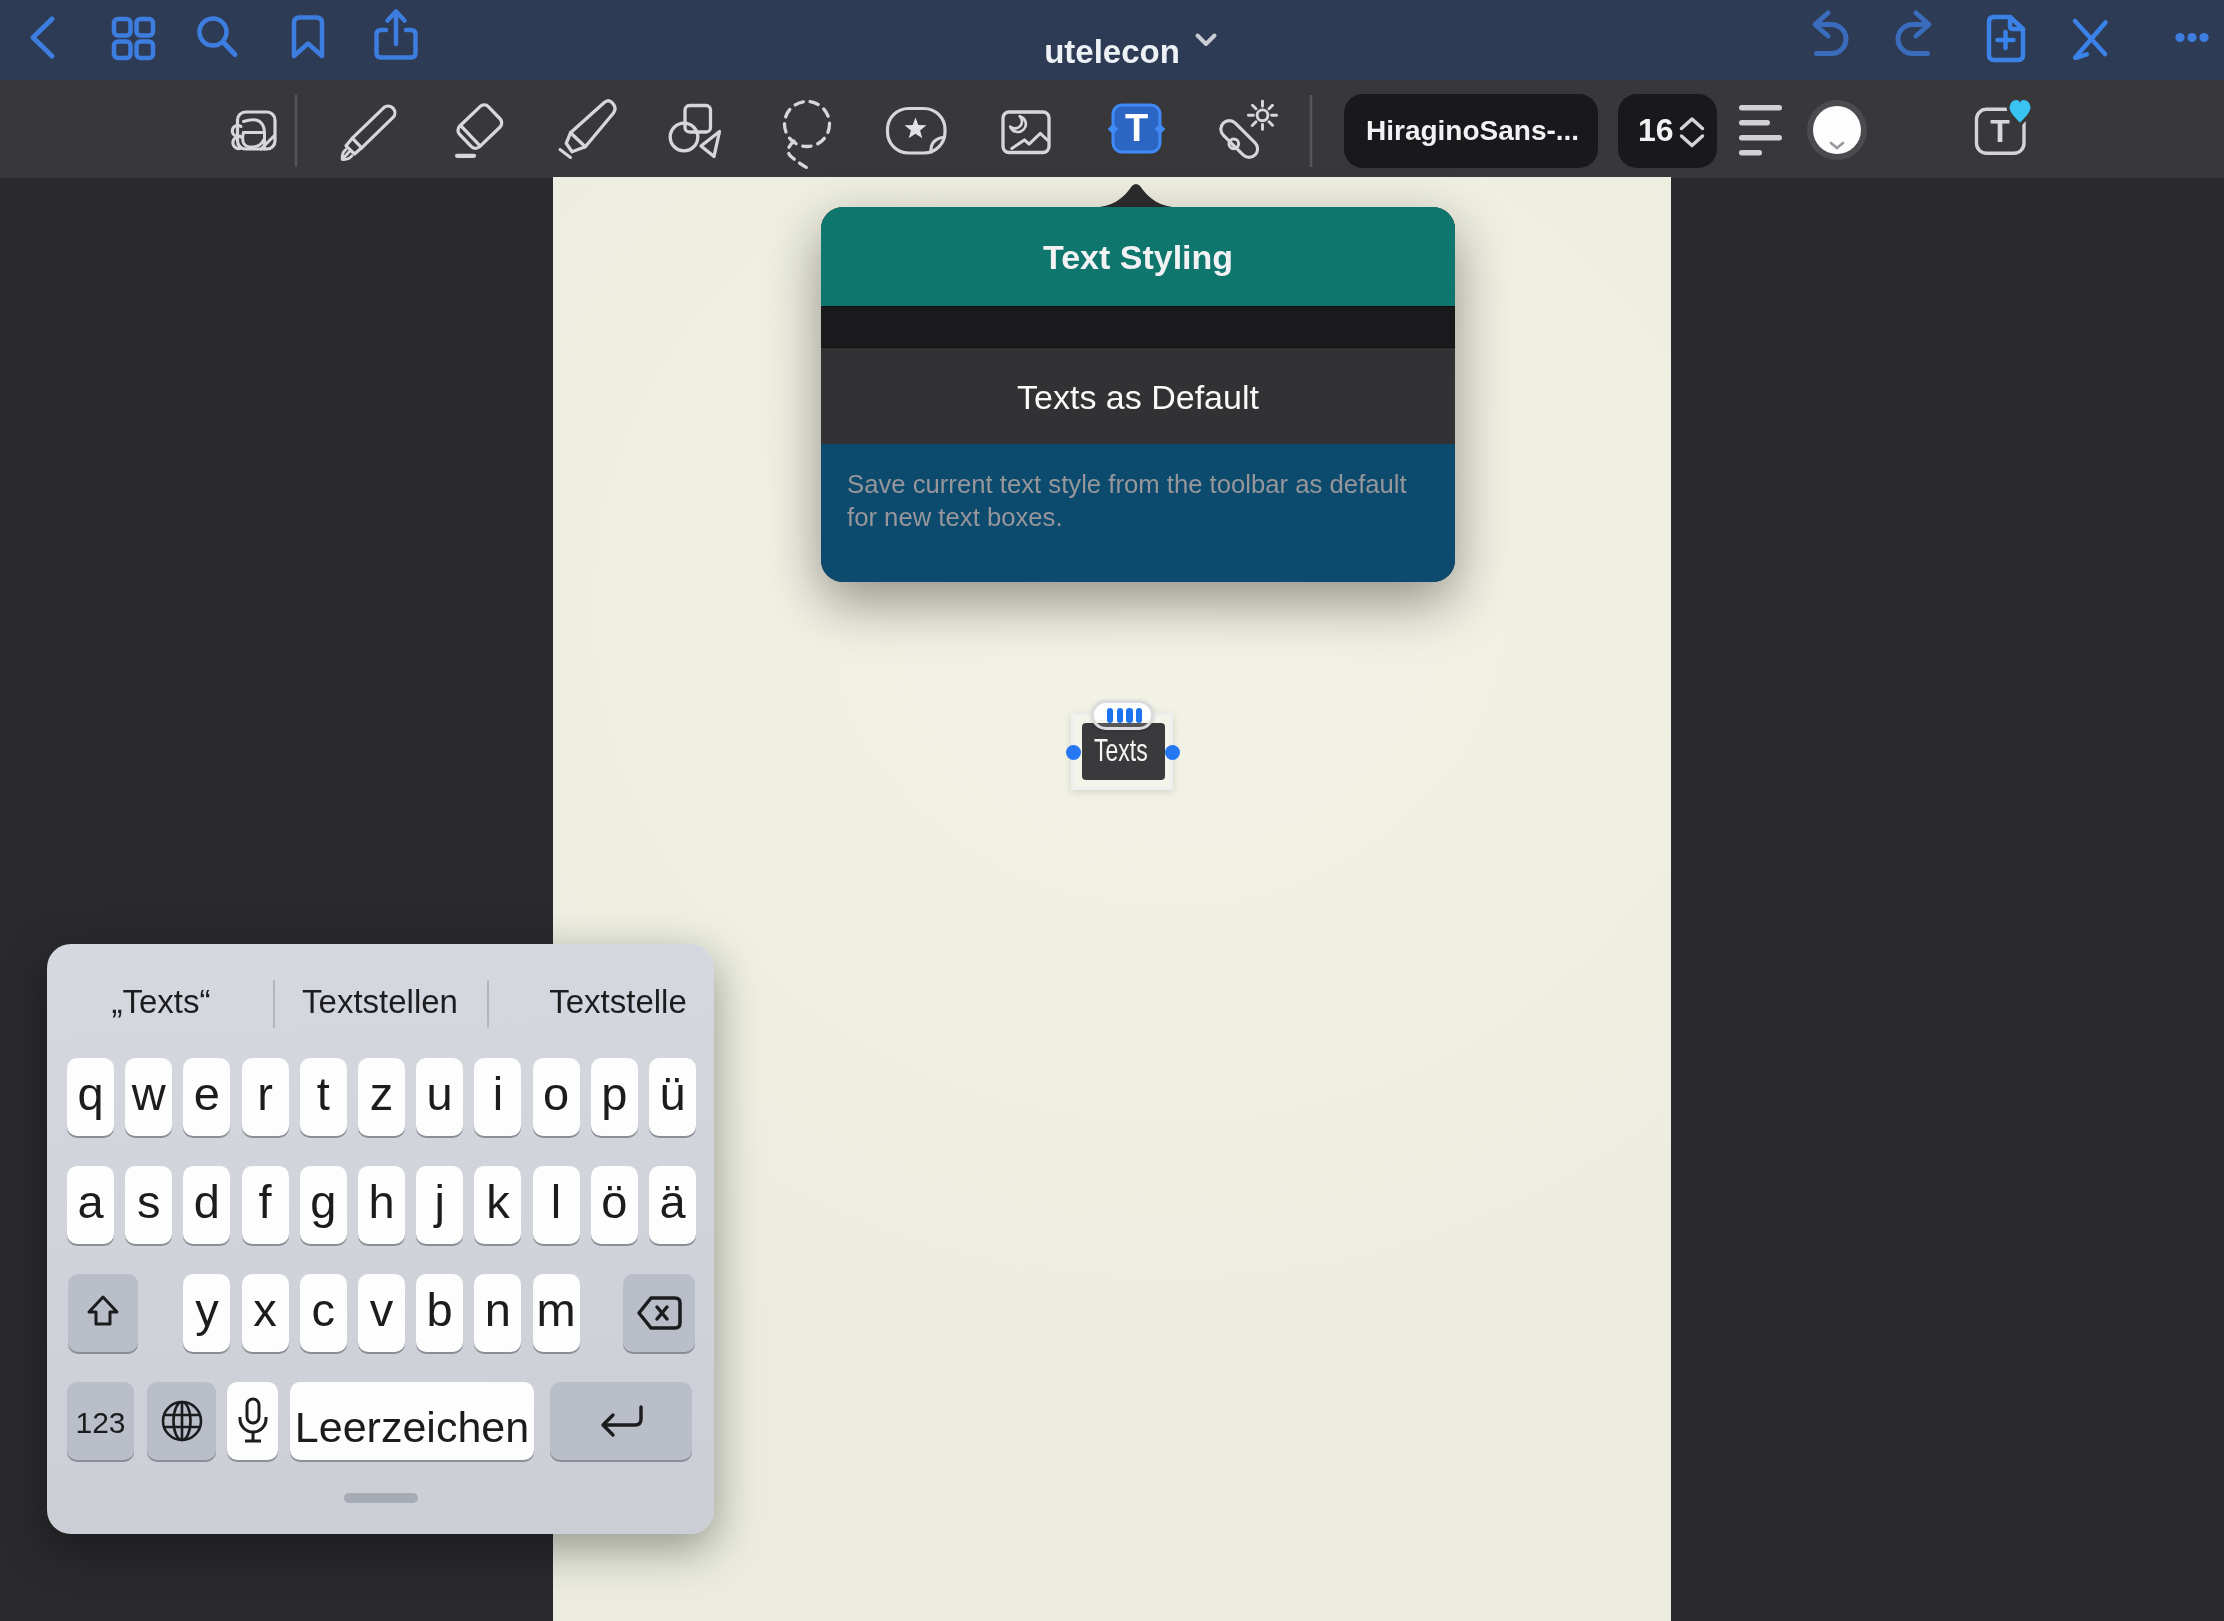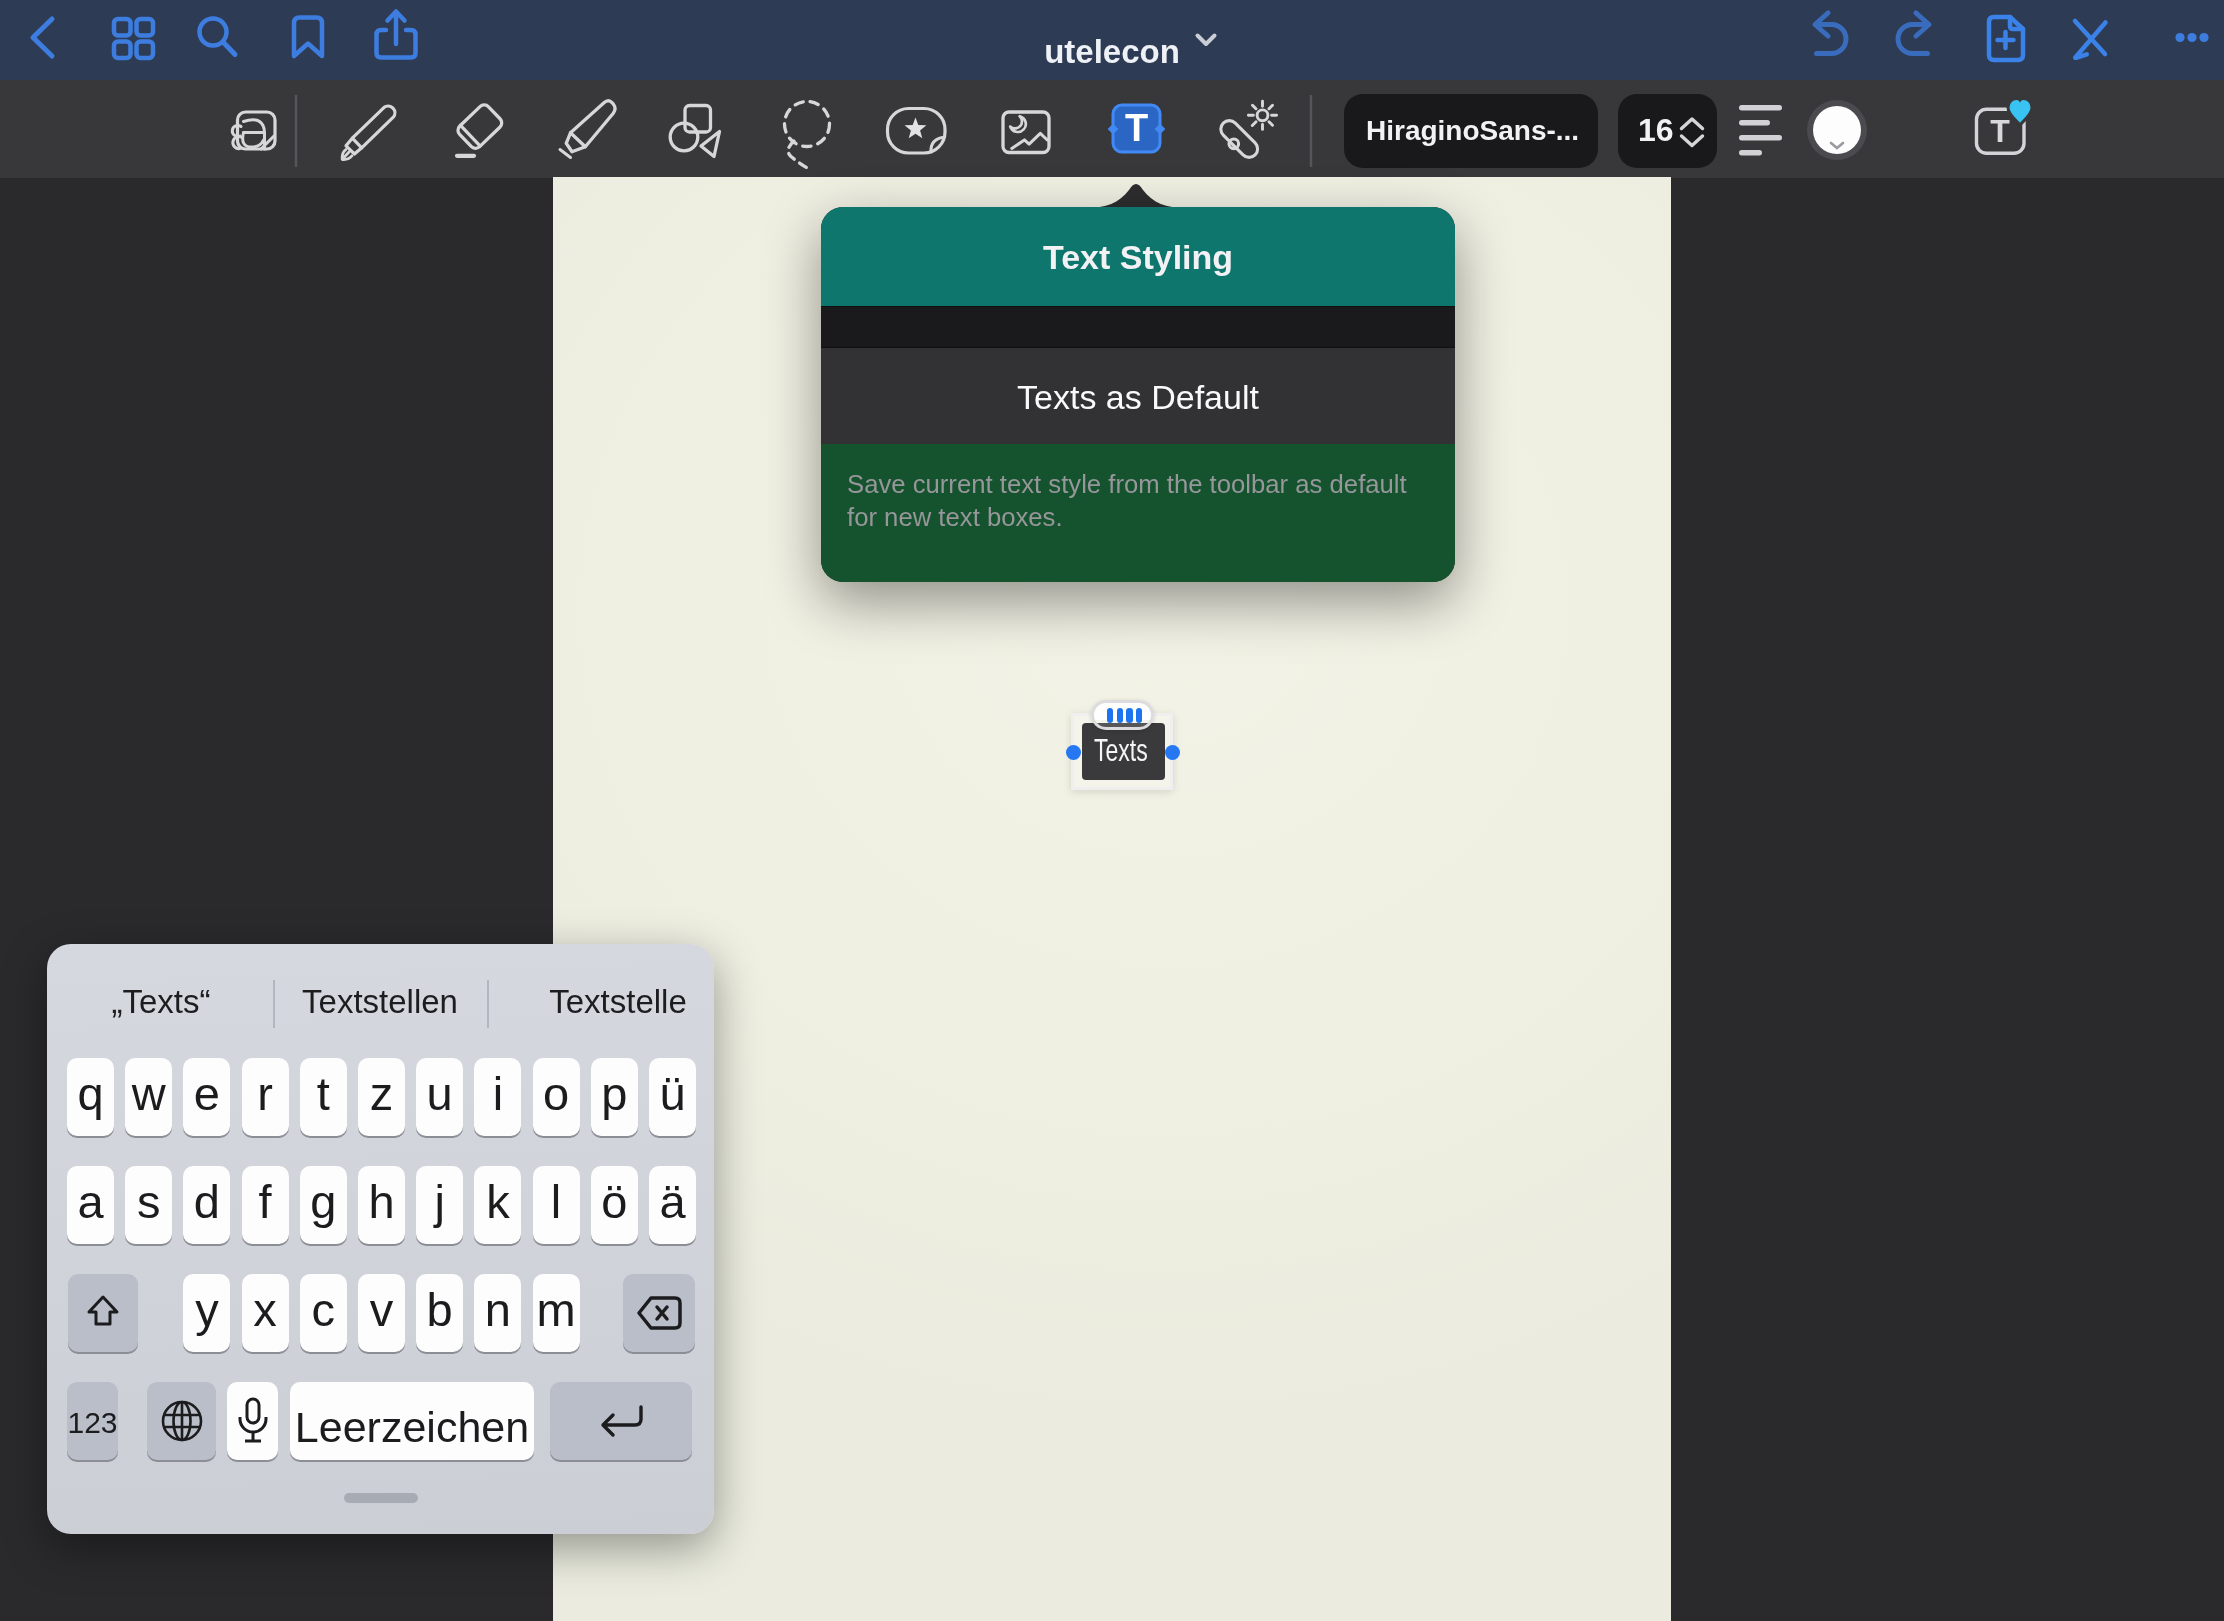--- a/index.html
+++ b/index.html
@@ -13,21 +13,21 @@
   #paper { left:553px; top:177px; width:1118px; height:1444px;
            background:radial-gradient(ellipse 900px 800px at 55% 30%, #f2f2e6 0%, #efefe2 55%, #ebecdf 100%); }
 
   
   #pop { left:821px; top:207px; width:634px; height:375px; border-radius:22px; overflow:hidden; background:#232325;
          box-shadow:0 20px 55px rgba(0,0,0,.4); }
   #pop .hdr { position:absolute; left:0; top:0; width:100%; height:99px; background:#0f766e; }
   #pop .gap { position:absolute; left:0; top:99px; width:100%; height:42px; background:#1a1a1c;
               border-top:1px solid #101011; border-bottom:1px solid #101011; }
   #pop .save { position:absolute; left:0; top:141px; width:100%; height:96px; background:#323234; }
-  #pop .foot { position:absolute; left:0; top:237px; width:100%; height:138px; background:#14532d; }
+  #pop .foot { position:absolute; left:0; top:237px; width:100%; height:138px; background:#0c4a6e; }
   #pop .hdr span { position:absolute; width:100%; text-align:center; top:31px; font-size:34px; font-weight:700; color:#f2f2f4; }
   #pop .save span { position:absolute; width:100%; text-align:center; top:30px; font-size:34px; font-weight:400; color:#fafafa; }
   #pop .foot div { position:absolute; left:26px; top:24px; font-size:25.7px; line-height:33px; color:#96969b; }
 
   
   #selrect { left:1071px; top:713px; width:102px; height:77px; background:rgba(255,255,255,.25);
              border:3px solid #efefef; box-shadow:0 2px 8px rgba(0,0,0,.12); }
   #tbox { left:1082px; top:723px; width:83px; height:57px; background:#3a3a3d; border-radius:4px; }
   #tbox span { position:absolute; left:12px; top:9px; font-size:32px; color:#f5f5f5; display:inline-block;
                transform:scaleX(.72); transform-origin:0 50%; }
@@ -316,21 +316,21 @@
     <svg width="44" height="44" viewBox="0 0 44 44">
           <path d="M22 6 L36 21 H29 V33 H15 V21 H8 Z" fill="none" stroke="#1c1c1f" stroke-width="3" stroke-linejoin="round"></path>
         </svg>
       </div>
   <div class="key gkey" style="left:576px; top:330px; width:72px;">
     <svg width="48" height="36" viewBox="0 0 48 36">
           <path d="M16 3 H40 Q45 3 45 8 V28 Q45 33 40 33 H16 L4 18 Z" fill="none" stroke="#1c1c1f" stroke-width="3.5" stroke-linejoin="round"></path>
           <path d="M22 12 L32 24 M32 12 L22 24" stroke="#1c1c1f" stroke-width="3.5" stroke-linecap="round"></path>
         </svg>
       </div>
-  <div class="key gkey" style="left:20px; top:438px; width:51px;">
+  <div class="key gkey" style="left:20px; top:438px; width:67px;">
         <span style="font-size:30px; top:24px;">123</span>
       </div>
   <div class="key gkey" style="left:100px; top:438px; width:69px;">
     <svg width="46" height="46" viewBox="0 0 46 46">
           <g fill="none" stroke="#1c1c1f" stroke-width="2.6">
             <circle cx="23" cy="23" r="19"></circle>
             <ellipse cx="23" cy="23" rx="8.5" ry="19"></ellipse>
             <path d="M4.5 17 H41.5 M4.5 29 H41.5 M23 4 V42"></path>
           </g>
         </svg>

